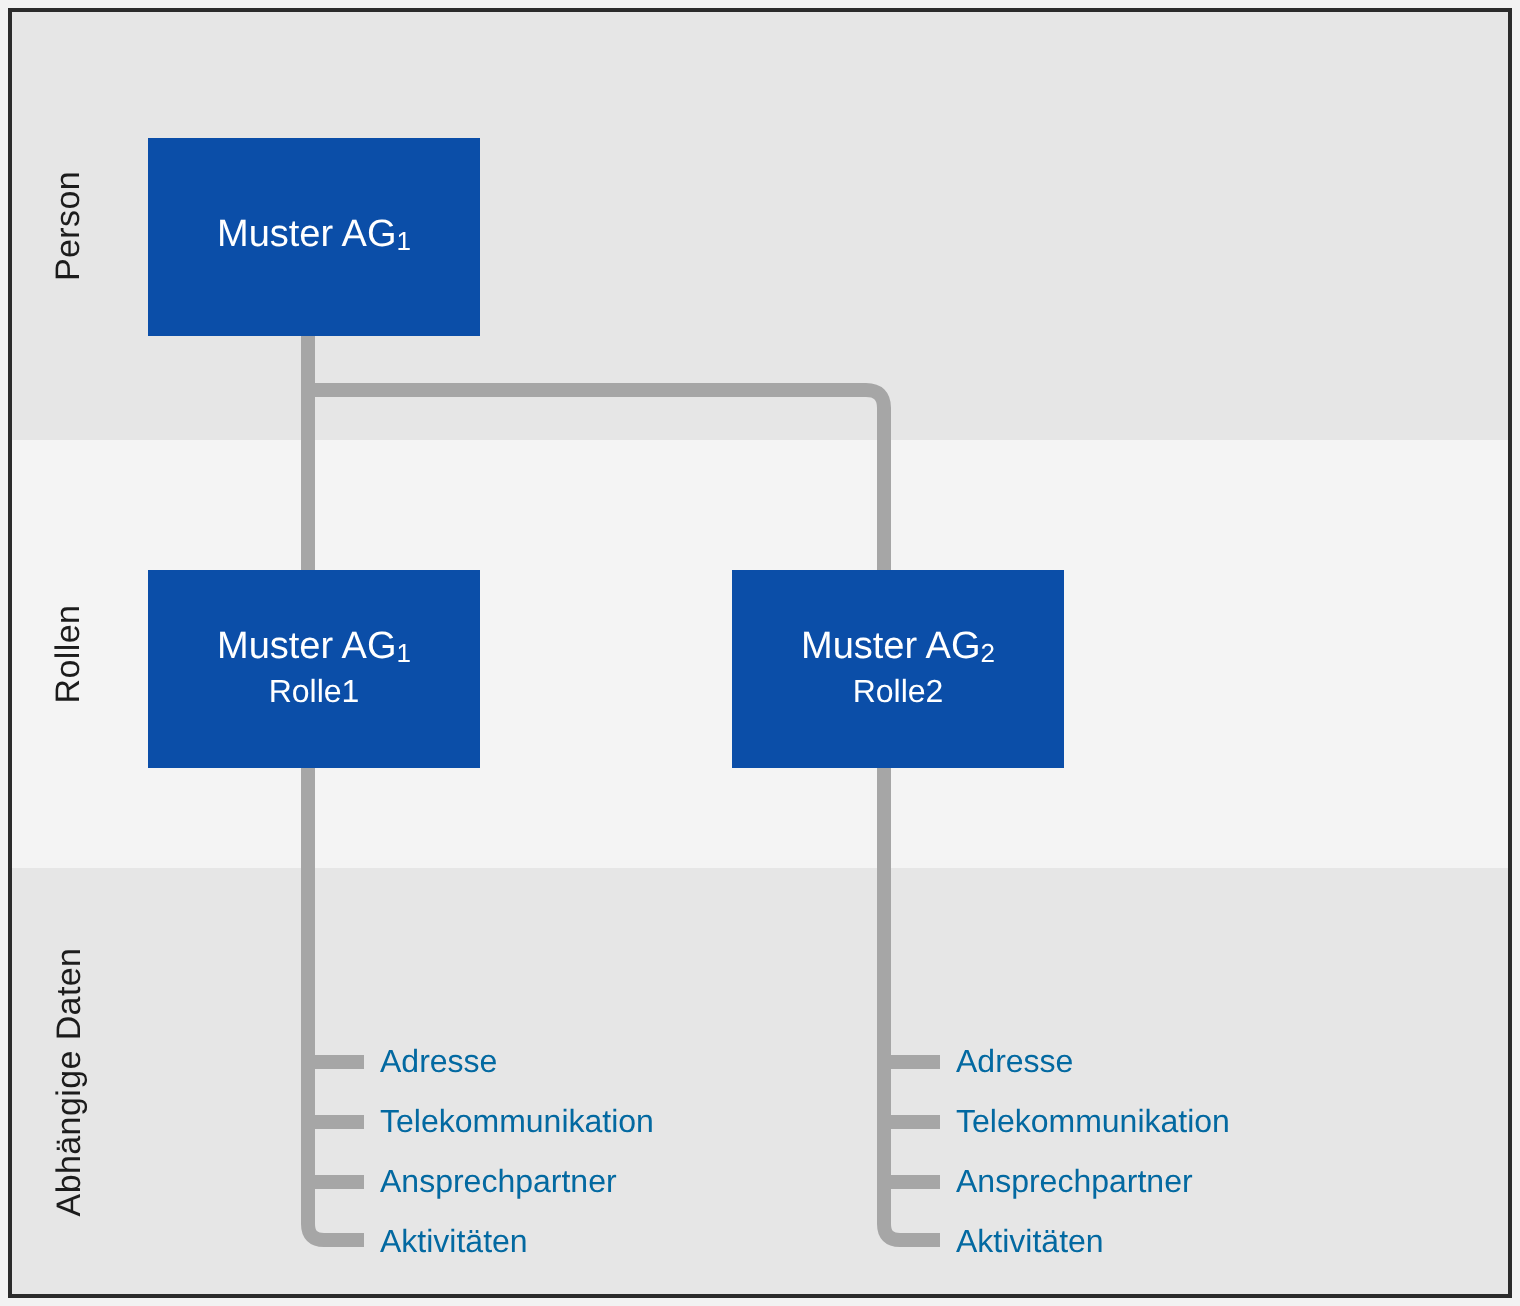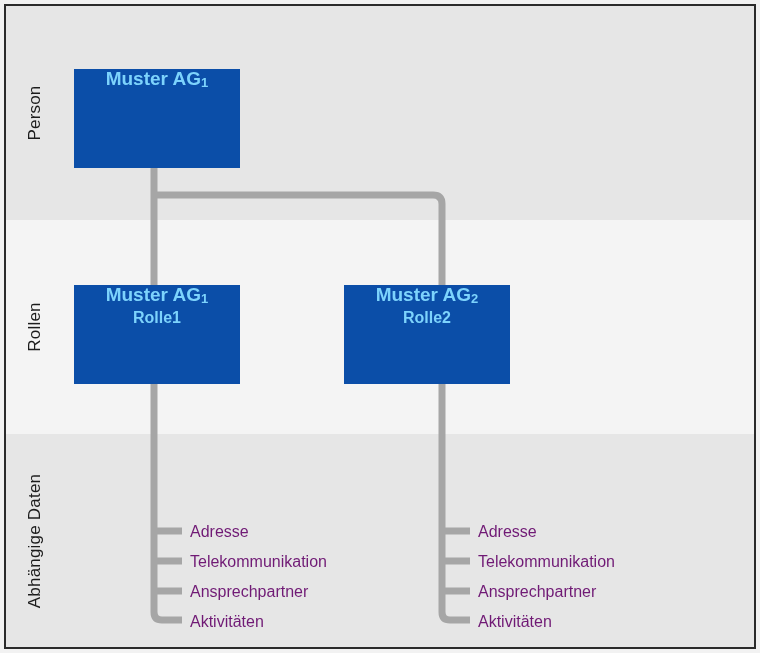--- a/index.html
+++ b/index.html
@@ -63,28 +63,27 @@
     top: 0;
     width: 100%;
     height: 100%;
     pointer-events: none;
   }
 
   
   .node {
     position: absolute;
     background: #0b4ea8;
-    color: #7dd3fc;
+    color: #ffffff;
     display: flex;
     flex-direction: column;
     align-items: center;
-    justify-content: flex-start;
+    justify-content: center;
     box-sizing: border-box;
     z-index: 3;
-    font-weight: bold;
   }
   .node .title {
     font-size: 19px;
     line-height: 1.1;
     white-space: nowrap;
   }
   .node .title sub {
     font-size: 13px;
     vertical-align: baseline;
     position: relative;
@@ -92,27 +91,27 @@
   }
   .node .subtitle {
     font-size: 16px;
     margin-top: 3px;
     line-height: 1.1;
     white-space: nowrap;
   }
 
   .node-person { left: 68px; top: 63px;  width: 166px; height: 99px; }
   .node-role1  { left: 68px; top: 279px; width: 166px; height: 99px; }
-  .node-role2  { left: 338px; top: 279px; width: 166px; height: 99px; }
+  .node-role2  { left: 360px; top: 279px; width: 166px; height: 99px; }
 
   
   .leaf-label {
     position: absolute;
     font-size: 16px;
-    color: #701a75;
+    color: #0369a1;
     white-space: nowrap;
     line-height: 1;
     z-index: 3;
   }
 </style>
 </head>
 <body>
 
 <div id="diagram">
   <div class="frame">

